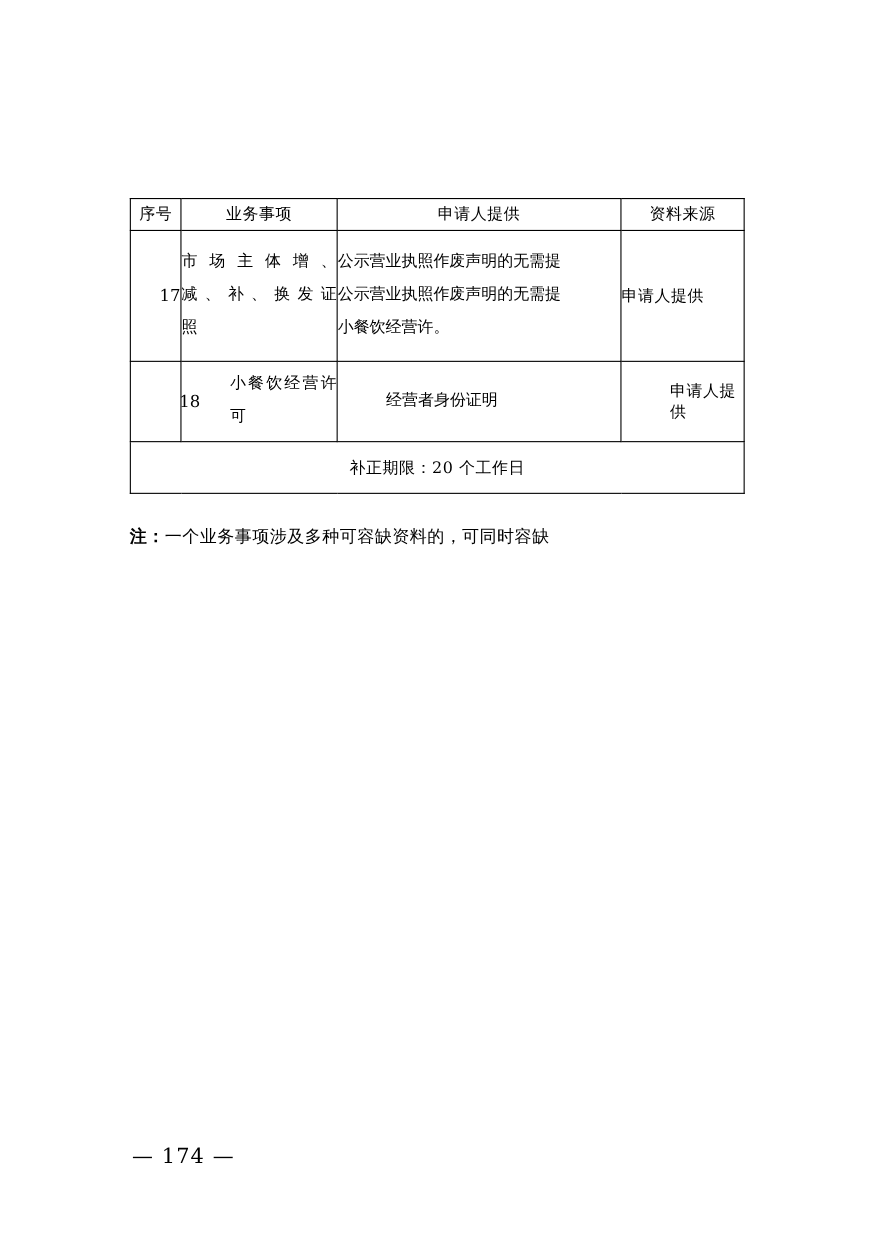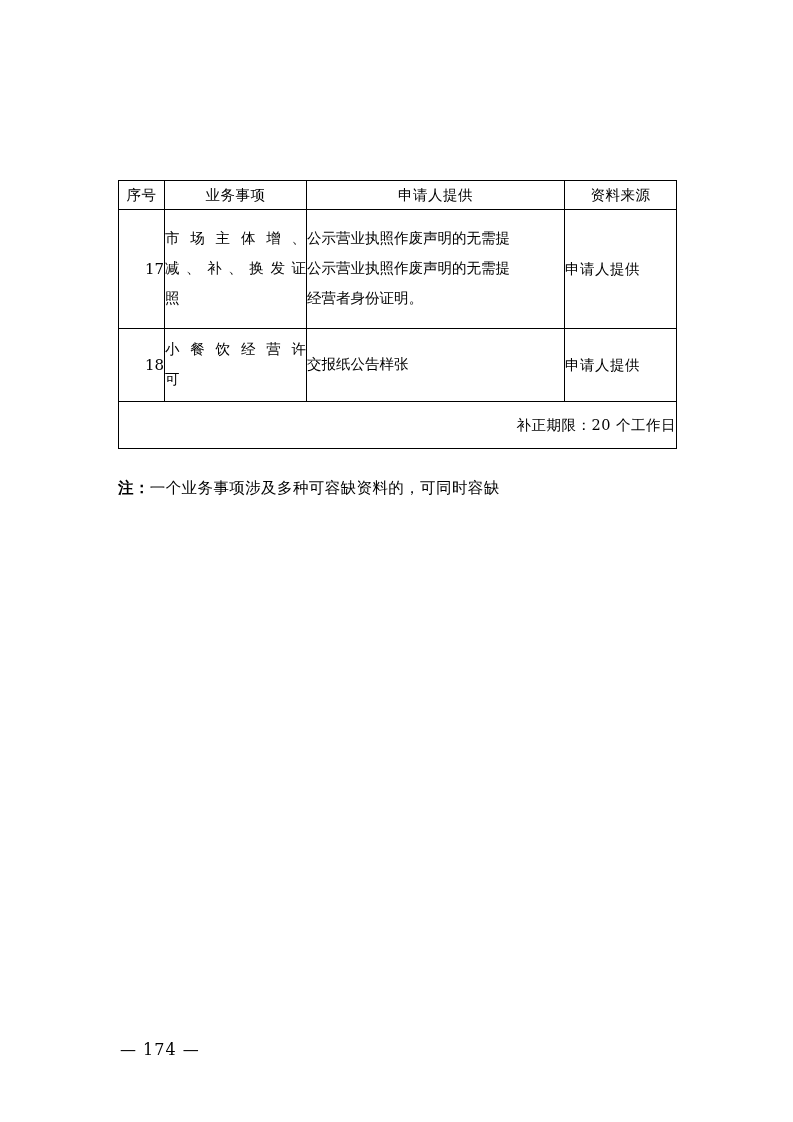--- a/index.html
+++ b/index.html
@@ -82,24 +82,24 @@
   }
 
   .cell-src {
     text-align: left;
     font-size: 14.5px;
     font-family: Liberation Sans, sans-serif;
     letter-spacing: 0.5px;
   }
 
   .row-17 td { height: 118px; margin-left: 32px; }
-  .row-18 td { height: 72px; }
+  .row-18 td { height: 72px; padding-left: 44px; }
   .row-foot td {
     height: 46px;
-    text-align: right;
+    text-align: center;
     font-size: 14.5px;
     font-family: "DejaVu Serif", "Liberation Serif", serif;
     letter-spacing: 0.5px;
   }
 
   .note {
     position: absolute;
     left: 118px;
     top: 478px;
     font-size: 15.5px;
@@ -108,21 +108,21 @@
     font-weight: bold;
   }
   .note .note-body {
     font-weight: normal;
   }
 
   .page-number {
     position: absolute;
     left: 120px;
     top: 1040px;
-    font-size: 16px;
+    font-size: 19px;
     font-family: "DejaVu Serif", "Liberation Serif", serif;
     letter-spacing: 1px;
   }
 </style>
 </head>
 <body>
 
 <div class="page">
 
   <table class="doc-table">
@@ -144,32 +144,32 @@
       <tr class="row-17">
         <td class="cell-no">17</td>
         <td class="cell-item">
           <div>市场主体增、</div>
           <div>减、补、换发证</div>
           <div class="lastline">照</div>
         </td>
         <td class="cell-mat">
           <div>公示营业执照作废声明的无需提</div>
           <div>公示营业执照作废声明的无需提</div>
-          <div>经营者身份证明。</div>
+          <div>小餐饮经营许。</div>
         </td>
         <td class="cell-src">申请人提供</td>
       </tr>
       <tr class="row-18">
         <td class="cell-no">18</td>
         <td class="cell-item">
           <div>小餐饮经营许</div>
           <div class="lastline">可</div>
         </td>
         <td class="cell-mat">
-          <div>交报纸公告样张</div>
+          <div>经营者身份证明</div>
         </td>
         <td class="cell-src">申请人提供</td>
       </tr>
       <tr class="row-foot">
         <td colspan="4">补正期限：20 个工作日</td>
       </tr>
     </tbody>
   </table>
 
   <div class="note">

